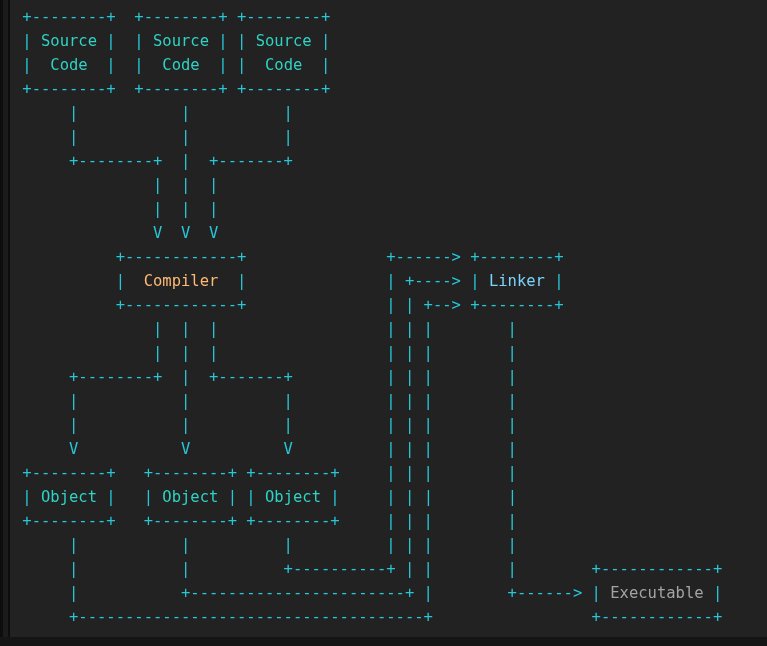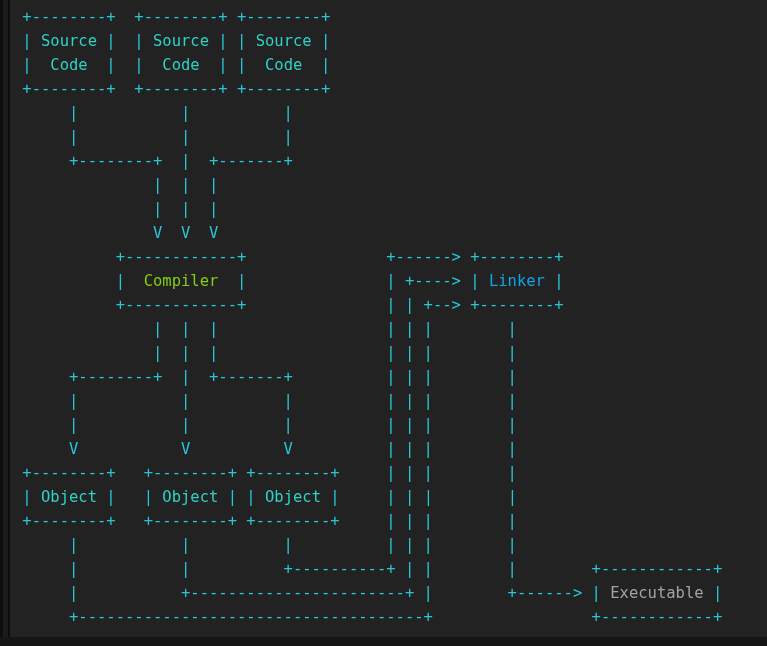--- a/index.html
+++ b/index.html
@@ -70,21 +70,21 @@
  | <span class="label" style="color: rgb(46, 211, 196);">Source</span> |  | <span class="label" style="color: rgb(46, 211, 196);">Source</span> | | <span class="label" style="color: rgb(46, 211, 196);">Source</span> |
  |  <span class="label" style="color: rgb(46, 211, 196);">Code</span>  |  |  <span class="label" style="color: rgb(46, 211, 196);">Code</span>  | |  <span class="label" style="color: rgb(46, 211, 196);">Code</span>  |
  +--------+  +--------+ +--------+
       |           |          |
       |           |          |
       +--------+  |  +-------+
                |  |  |
                |  |  |
                V  V  V
            +------------+               +------&gt; +--------+
-           |  <span class="label" style="color: #84cc16;">Compiler</span>  |               | +----&gt; | <span class="label" style="color: #0ea5e9;">Linker</span> |
+           |  <span class="label" style="color: #fdba74;">Compiler</span>  |               | +----&gt; | <span class="label" style="color: #7dd3fc;">Linker</span> |
            +------------+               | | +--&gt; +--------+
                |  |  |                  | | |        |
                |  |  |                  | | |        |
       +--------+  |  +-------+          | | |        |
       |           |          |          | | |        |
       |           |          |          | | |        |
       V           V          V          | | |        |
  +--------+   +--------+ +--------+     | | |        |
  | <span class="label" style="color: rgb(46, 211, 196);">Object</span> |   | <span class="label" style="color: rgb(46, 211, 196);">Object</span> | | <span class="label" style="color: rgb(46, 211, 196);">Object</span> |     | | |        |
  +--------+   +--------+ +--------+     | | |        |

